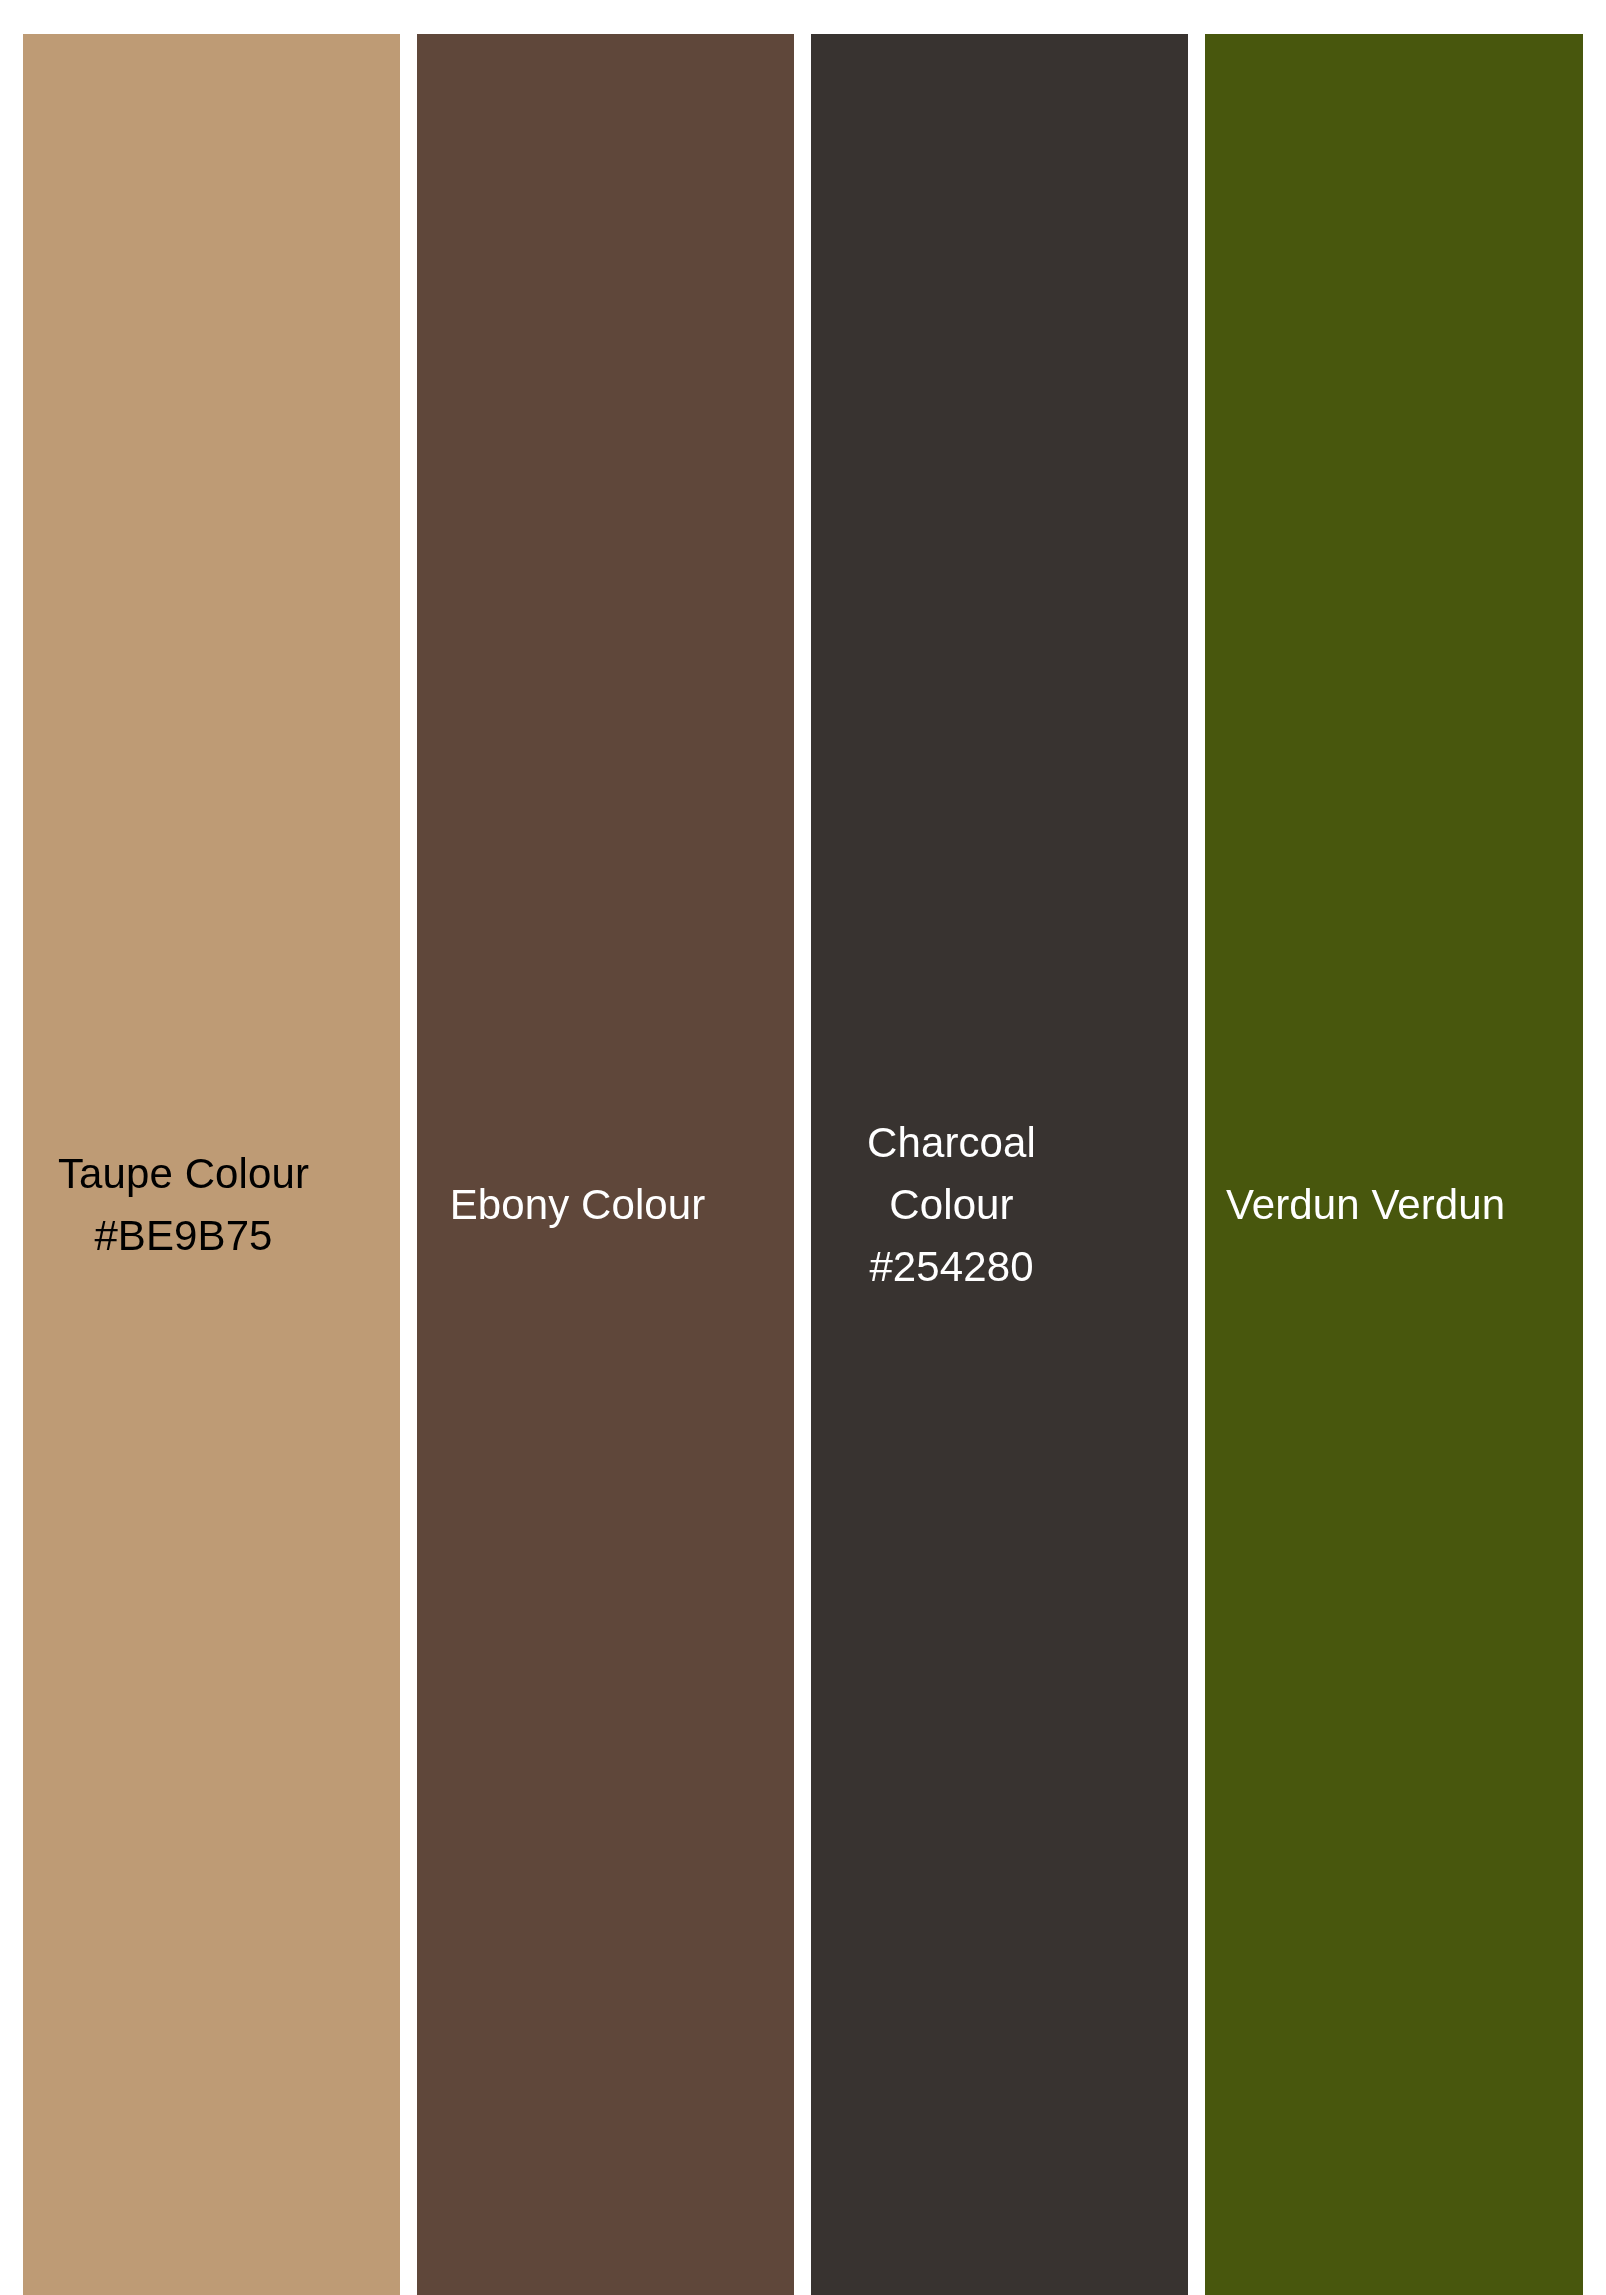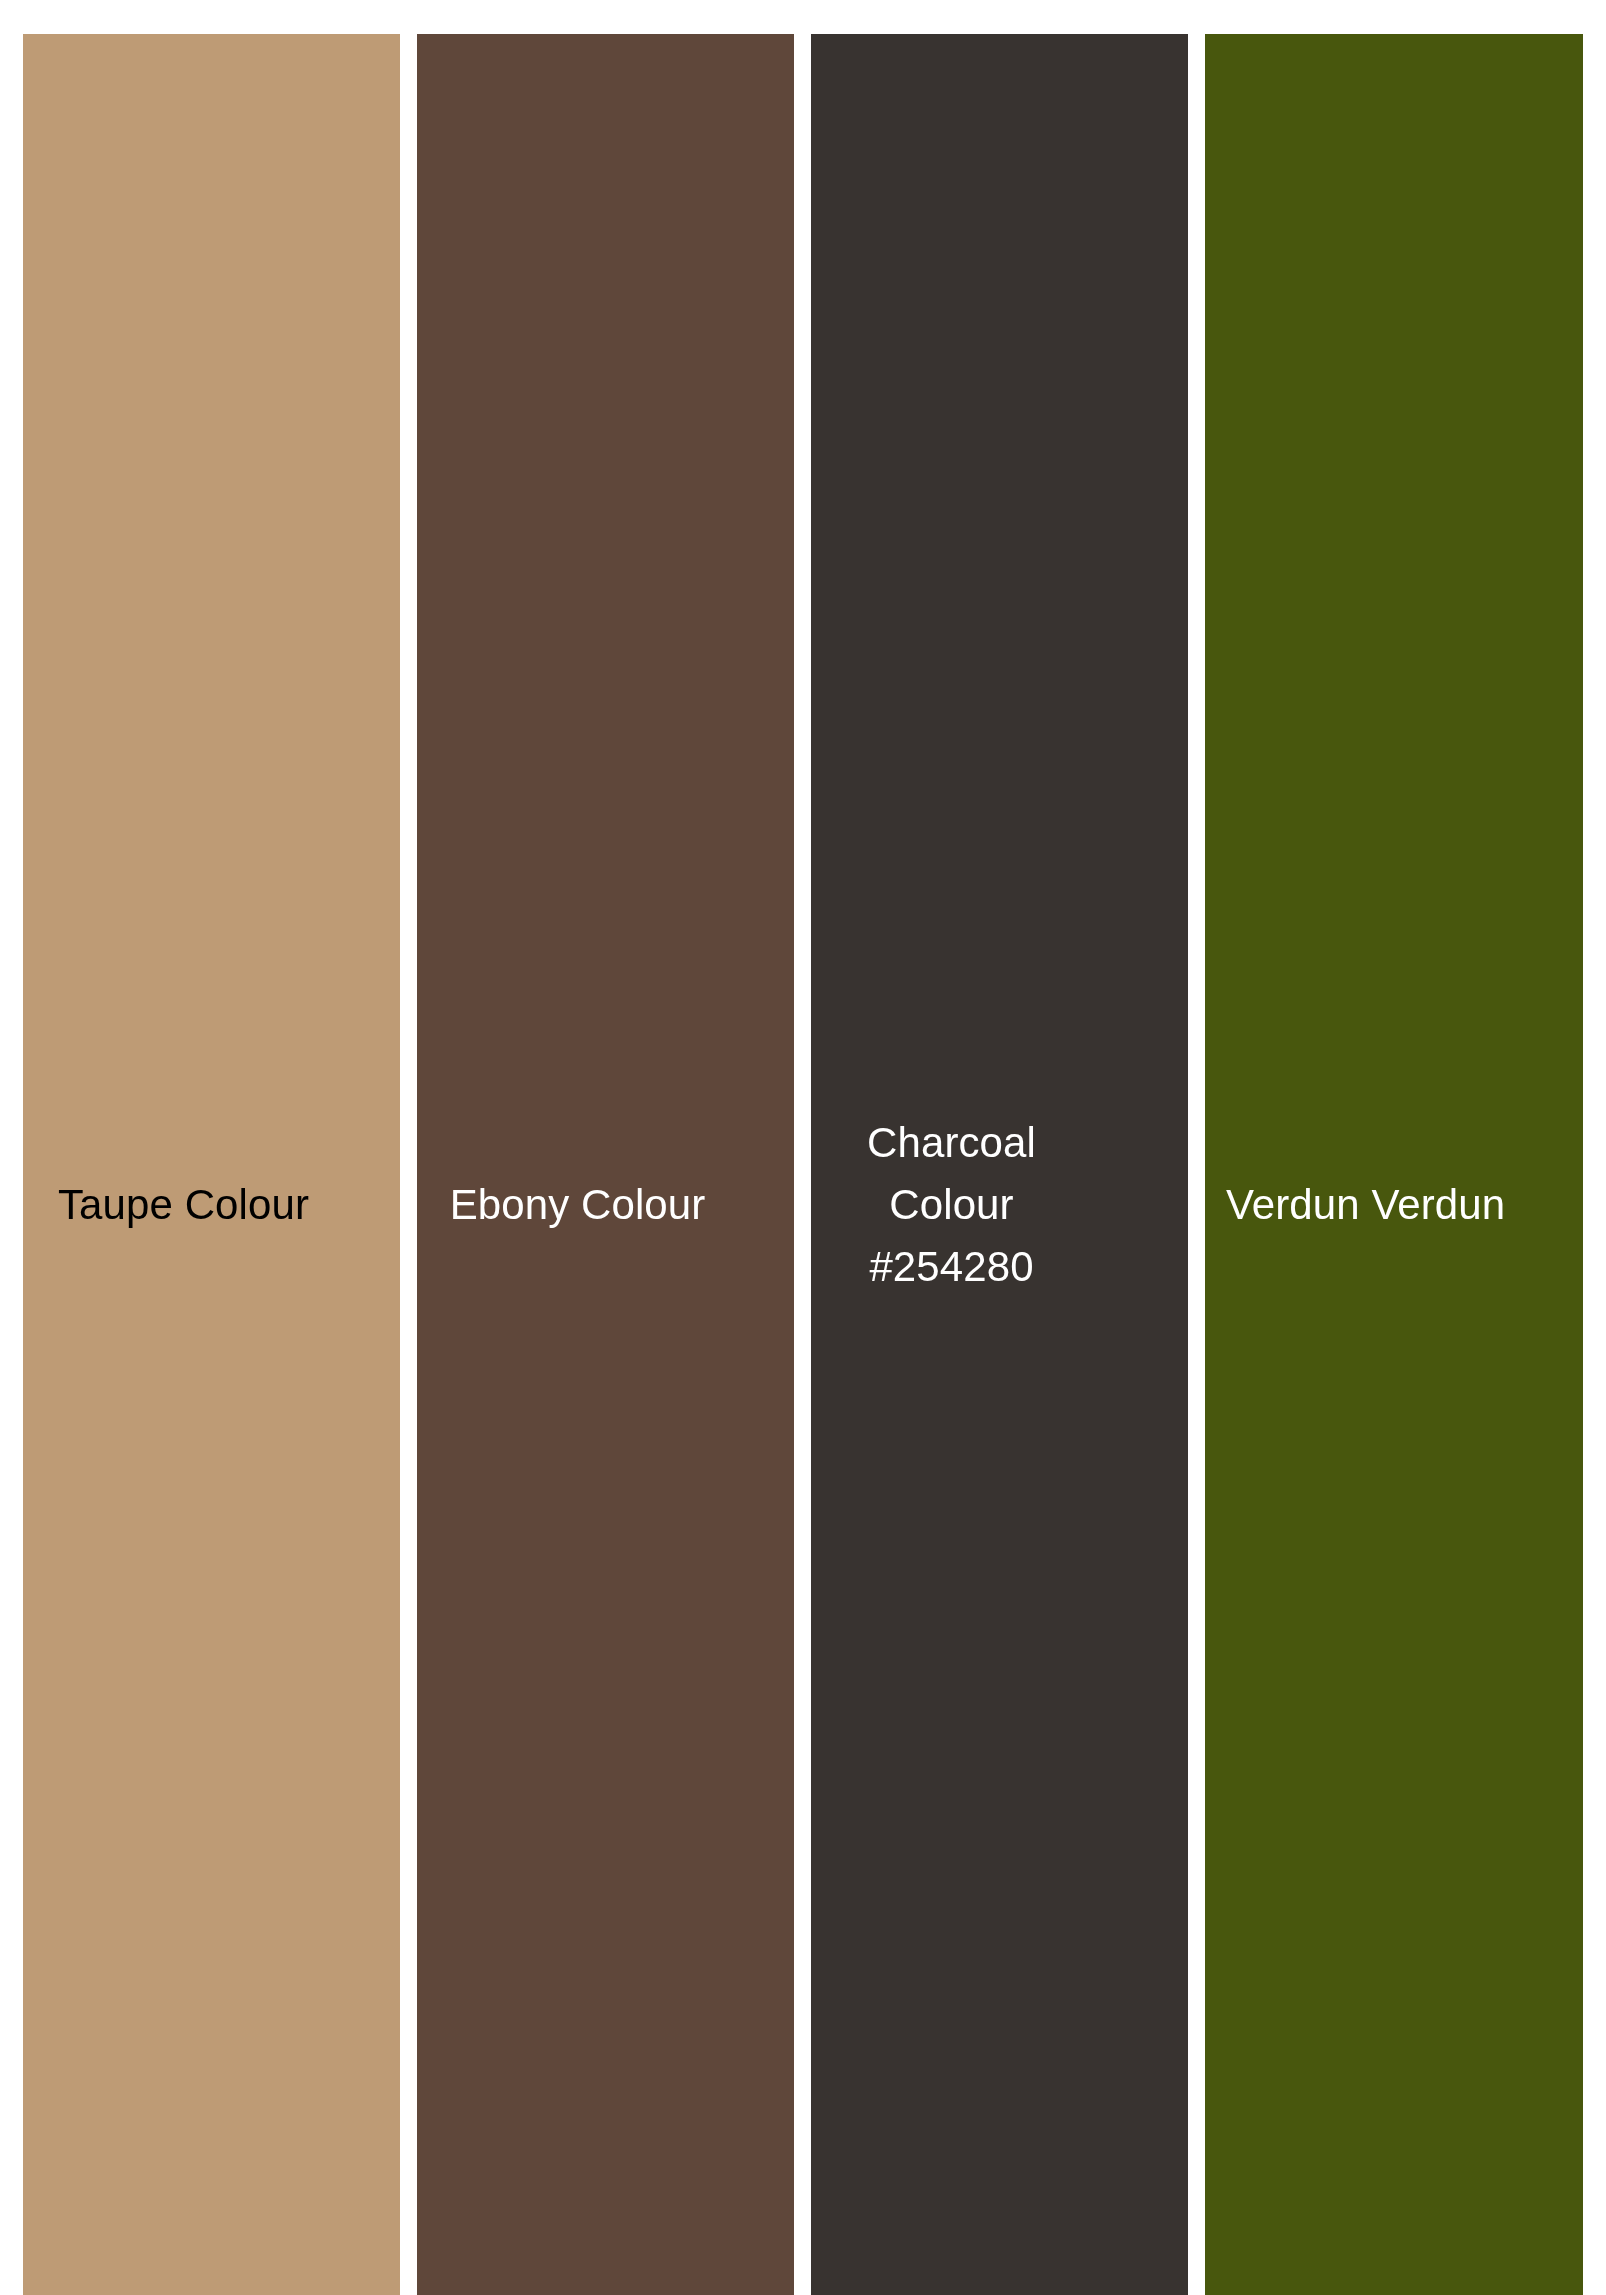--- a/index.html
+++ b/index.html
@@ -63,20 +63,21 @@
   }
 </style>
 </head>
 <body style="background: rgb(255, 255, 255);">
 
 <div id="palette">
 
   <div class="swatch col-0" style="background: rgb(190, 155, 117); color: rgb(0, 0, 0);">
     <div class="swatch-label">
       <span class="swatch-name">Taupe Colour</span>
+      <span class="swatch-hex">#BE9B75</span>
     </div>
   </div>
 
   <div class="swatch col-1" style="background: rgb(95, 71, 58); color: rgb(255, 255, 255);">
     <div class="swatch-label">
       <span class="swatch-name">Ebony Colour</span>
     </div>
   </div>
 
   <div class="swatch col-2" style="background: rgb(56, 51, 48); color: rgb(255, 255, 255);">

